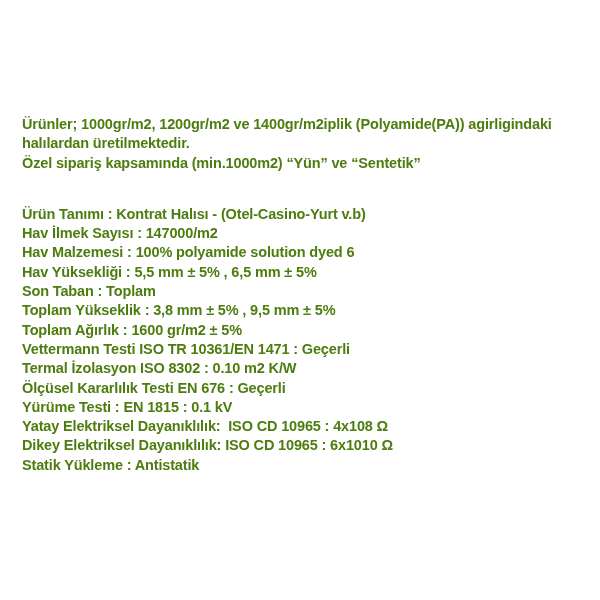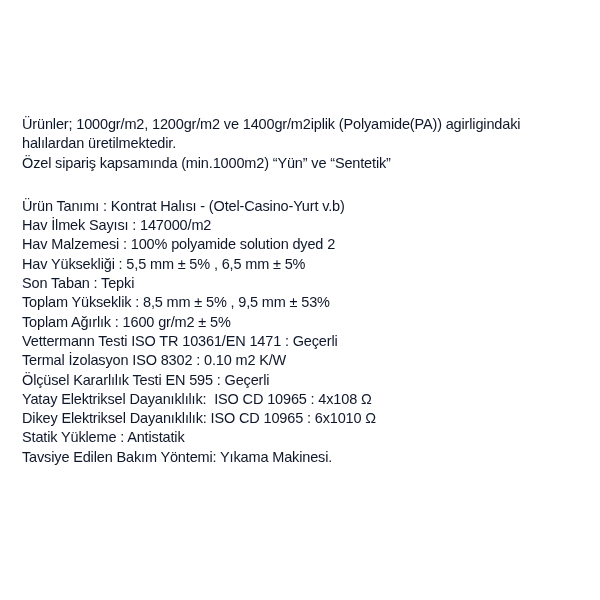--- a/index.html
+++ b/index.html
@@ -7,54 +7,54 @@
     width: 600px; height: 600px;
     background: #ffffff;
     overflow: hidden;
     font-family: "Liberation Sans", sans-serif;
   }
   .sheet {
     position: absolute;
     left: 22px;
     top: 115px;
     width: 560px;
-    color: #0f172a;
-    font-weight: normal;
+    color: #4d7c0f;
+    font-weight: bold;
     font-size: 14.5px;
     line-height: 19.3px;
     letter-spacing: -0.15px;
   }
   .line {
     white-space: pre-wrap;
   }
   .specs {
-    margin-top: 24px;
+    margin-top: 32px;
   }
 </style>
 </head>
 <body>
 
 <div class="sheet">
 
   <div class="intro">
     <div class="line">Ürünler; 1000gr/m2, 1200gr/m2 ve 1400gr/m2iplik (Polyamide(PA)) agirligindaki</div>
     <div class="line">halılardan üretilmektedir.</div>
     <div class="line">Özel sipariş kapsamında (min.1000m2) “Yün” ve “Sentetik”</div>
   </div>
 
   <div class="specs">
     <div class="line">Ürün Tanımı : Kontrat Halısı - (Otel-Casino-Yurt v.b)</div>
     <div class="line">Hav İlmek Sayısı : 147000/m2</div>
-    <div class="line">Hav Malzemesi : 100% polyamide solution dyed 2</div>
+    <div class="line">Hav Malzemesi : 100% polyamide solution dyed 6</div>
     <div class="line">Hav Yüksekliği : 5,5 mm ± 5% , 6,5 mm ± 5%</div>
-    <div class="line">Son Taban : Tepki</div>
-    <div class="line">Toplam Yükseklik : 8,5 mm ± 5% , 9,5 mm ± 53%</div>
+    <div class="line">Son Taban : Toplam</div>
+    <div class="line">Toplam Yükseklik : 3,8 mm ± 5% , 9,5 mm ± 5%</div>
     <div class="line">Toplam Ağırlık : 1600 gr/m2 ± 5%</div>
     <div class="line">Vettermann Testi ISO TR 10361/EN 1471 : Geçerli</div>
     <div class="line">Termal İzolasyon ISO 8302 : 0.10 m2 K/W</div>
-    <div class="line">Ölçüsel Kararlılık Testi EN 595 : Geçerli</div>
+    <div class="line">Ölçüsel Kararlılık Testi EN 676 : Geçerli</div>
+    <div class="line">Yürüme Testi : EN 1815 : 0.1 kV</div>
     <div class="line">Yatay Elektriksel Dayanıklılık:  ISO CD 10965 : 4x108 Ω</div>
     <div class="line">Dikey Elektriksel Dayanıklılık: ISO CD 10965 : 6x1010 Ω</div>
     <div class="line">Statik Yükleme : Antistatik</div>
-    <div class="line">Tavsiye Edilen Bakım Yöntemi: Yıkama Makinesi.</div>
   </div>
 
 </div>
 
 </body></html>

